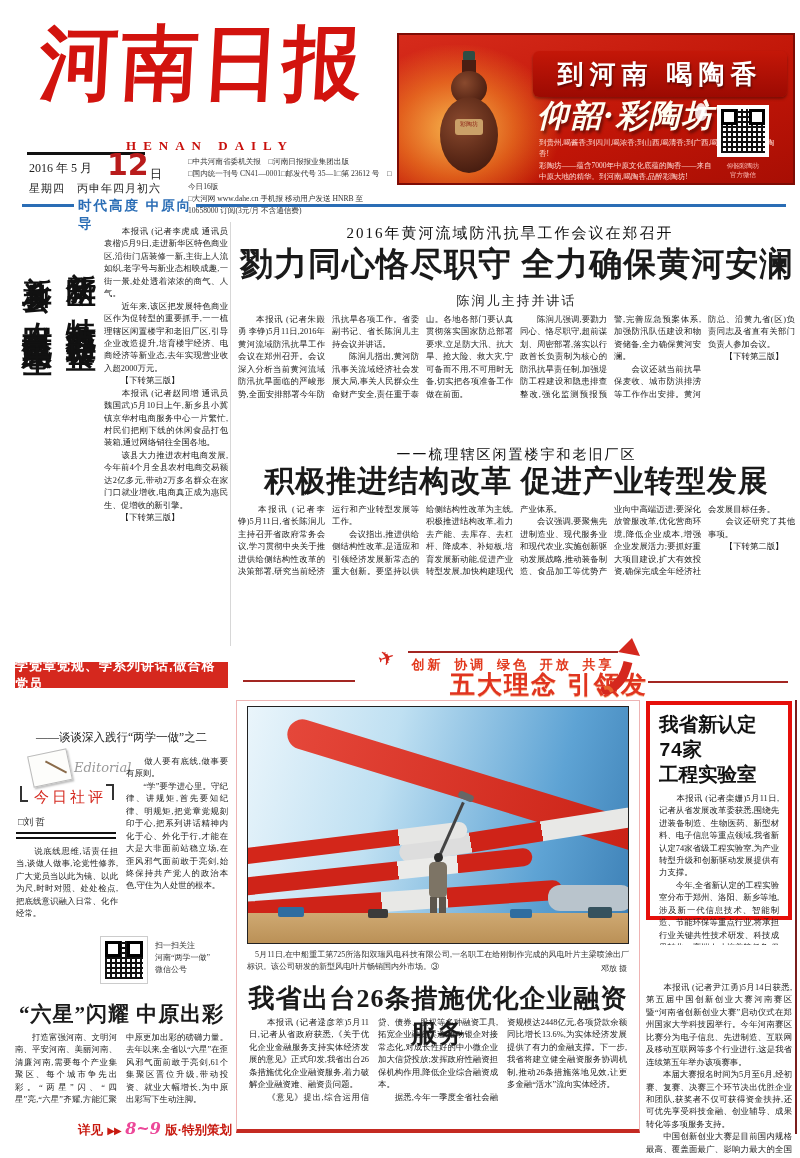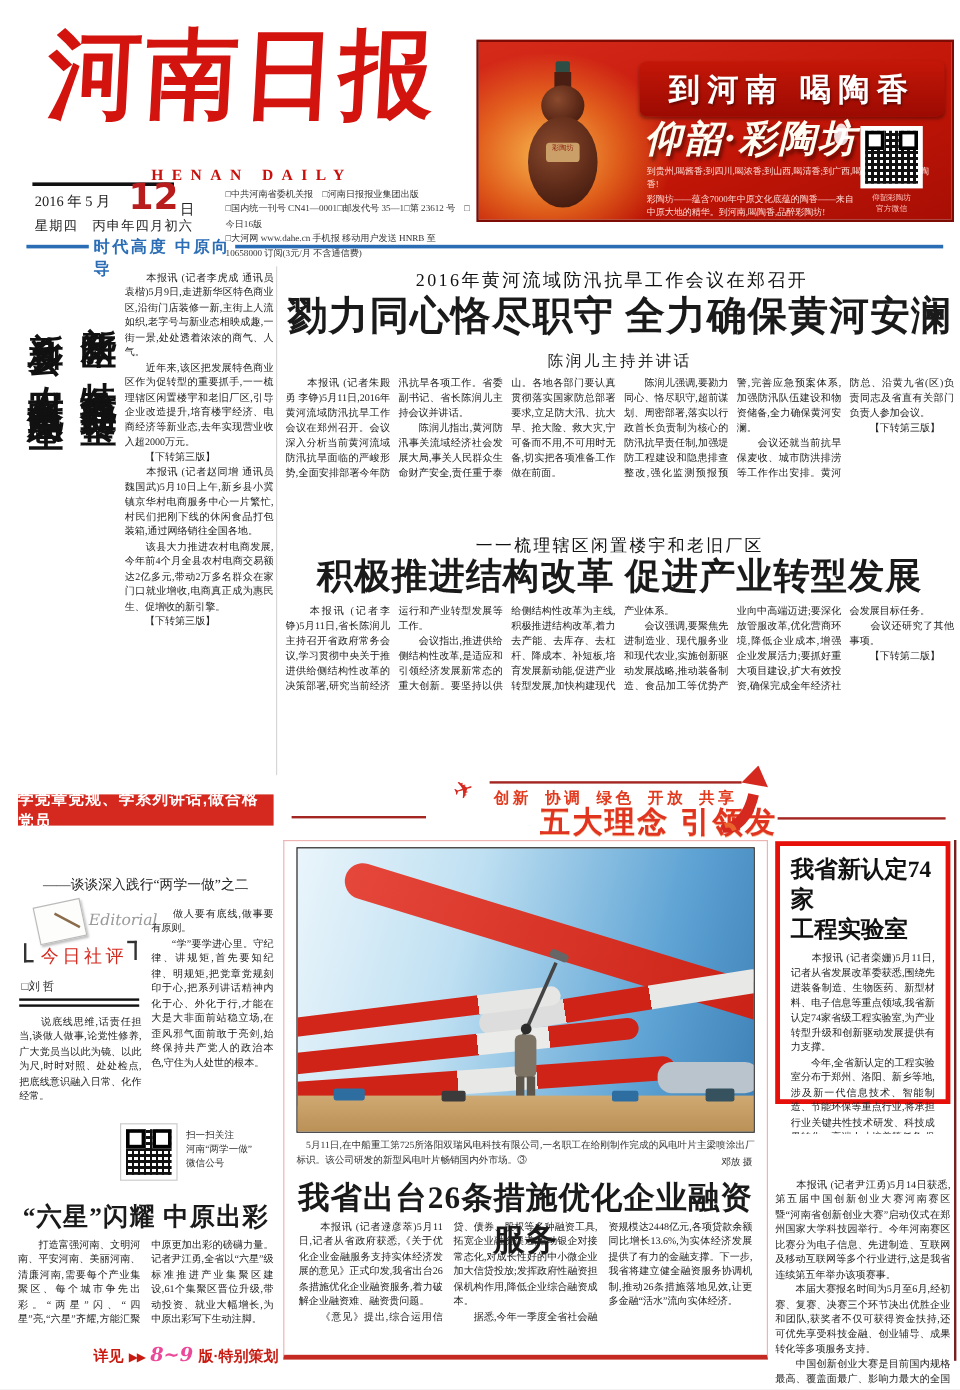--- a/index.html
+++ b/index.html
@@ -9,21 +9,21 @@
   .abs { position:absolute; }
   .pre { white-space:pre-line; }
   .just { text-align:justify; }
   .ctr { text-align:center; }
   .body-text { font-size:8.4px; line-height:1.48; color:#222; overflow:hidden; }
   .cols6 { column-count:6; column-gap:7px; }
   .cols3 { column-count:3; column-gap:9px; }
   .cols2 { column-count:2; column-gap:9px; }
   .vert { writing-mode:vertical-rl; font-weight:bold; color:#111; letter-spacing:4px; }
   .serif-black { font-weight:900; font-family:"Liberation Serif",serif; }
-  .sans-bold { font-family:Liberation Serif, serif; font-weight:bold; }
+  .sans-bold { font-family:Liberation Mono, monospace; font-weight:bold; }
   .masthead-title { font-size:78px; font-weight:900; color:#d2130e; letter-spacing:3px;
                     font-family:"DejaVu Serif",serif; transform:skewX(-3deg) scaleY(1.04); line-height:1; }
   .masthead-sub { font-size:13px; font-weight:bold; color:#c8100c; letter-spacing:7px; }
   .rule-black { background:#111; }
   .rule-blue { background:#2a6db5; }
   .rule-maroon { background:#a32622; }
   .tagline-text { font-size:13.5px; font-weight:bold; color:#2a6db5; letter-spacing:2px;
                   font-family:"Liberation Sans",sans-serif; }
   .info-lines { font-size:7.6px; line-height:1.62; color:#333; }
   .date-prefix, .date-suffix { font-size:12px; color:#222; }
@@ -241,21 +241,21 @@
   <div class="abs body-text just pre" style="left:16px;top:846px;width:102px;height:144px;">　　说底线思维,话责任担当,谈做人做事,论党性修养,广大党员当以此为镜、以此为尺,时时对照、处处检点,把底线意识融入日常、化作经常。</div>
 
   <div class="abs qr" style="left:100px;top:936px;width:48px;height:48px;border:1px solid #ccc;">
     <div class="qr-px"></div>
   </div>
   <div class="abs qr2-note pre" style="left:155px;top:940px;width:76px;">扫一扫关注
 河南“两学一做”
 微信公号</div>
 
   <div class="abs serif-black six-headline ctr" style="left:15px;top:1000px;width:213px;">“六星”闪耀  中原出彩</div>
-  <div class="abs body-text just pre cols2" style="left:15px;top:1032px;width:213px;height:84px;">　　打造富强河南、文明河南、平安河南、美丽河南、清廉河南,需要每个产业集聚区、每个城市争先出彩。“两星”闪、“四星”亮,“六星”齐耀,方能汇聚中原更加出彩的磅礴力量。记者尹江勇,全省以“六星”级标准推进产业集聚区建设,61个集聚区晋位升级,带动投资、就业大幅增长,为中原出彩写下生动注脚。</div>
+  <div class="abs body-text just pre cols2" style="left:15px;top:1032px;width:213px;height:84px;">　　打造富强河南、文明河南、平安河南、美丽河南、清廉河南,需要每个产业集聚区、每个城市争先出彩。“两星”闪、“四星”亮,“六星”齐耀,方能汇聚中原更加出彩的磅礴力量。去年以来,全省以“六星”在歪风邪气面前敢于亮剑,61个集聚区晋位升级,带动投资、就业大幅增长,为中原出彩写下生动注脚。</div>
   <div class="abs footer-line" style="left:60px;top:1119px;width:172px;text-align:right;">
     <span class="f-pre">详见</span>
     <span class="f-arrows">▶▶</span>
     <span class="f-pages">8~9</span>
     <span class="f-post">版·特别策划</span>
   </div>
 
 </div>
 
 </body></html>

